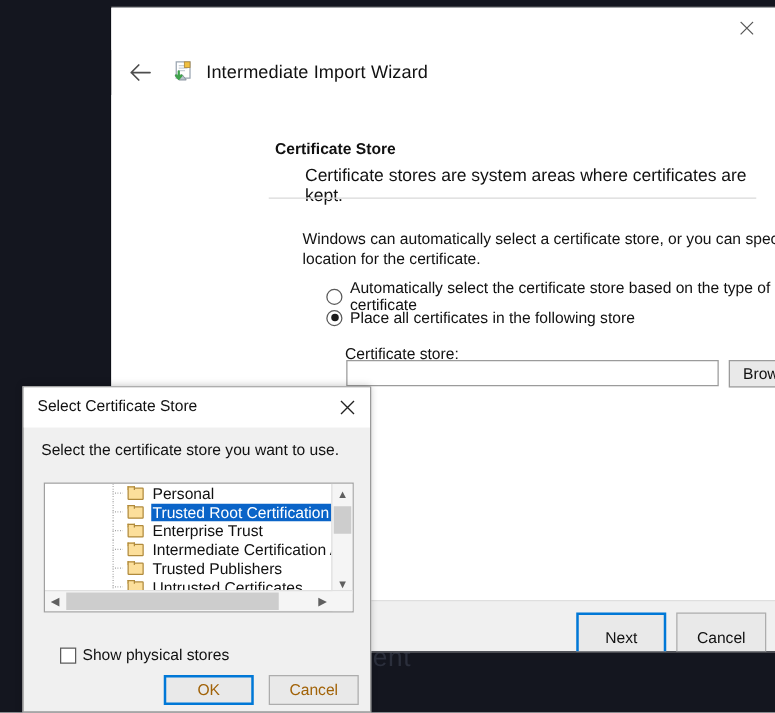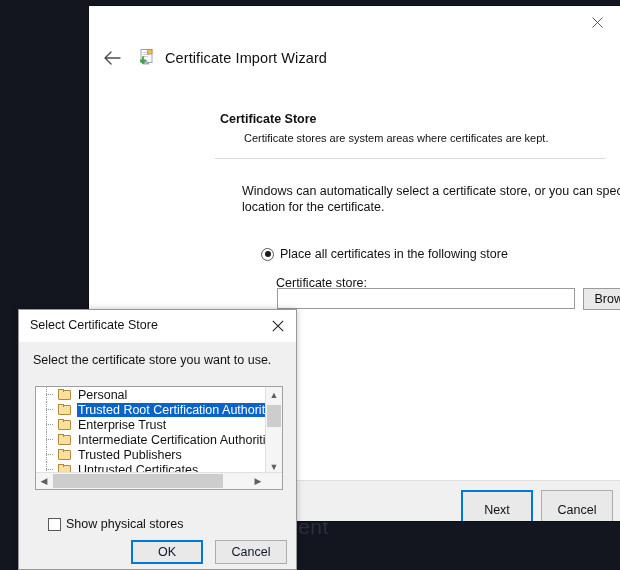--- a/index.html
+++ b/index.html
@@ -109,21 +109,21 @@
     left: 131px;
     top: 36px;
     font-size: 12.5px;
     font-weight: bold;
     color: #111;
   }
   .sec-sub {
     position: absolute;
     left: 155px;
     top: 56px;
-    font-size: 11px;
+    font-size: 14px;
     color: #111;
   }
   .hr {
     position: absolute;
     left: 126px;
     top: 82px;
     width: 390px;
     height: 1px;
     background: #d9d9d9;
   }
@@ -301,20 +301,21 @@
   }
   .li {
     height: 15px;
     display: flex;
     align-items: center;
     padding-left: 8px;
     font-size: 12.5px;
     color: #111;
     white-space: nowrap;
     cursor: default;
+    margin-left: 44px;
   }
   .tree-line {
     width: 14px;
     height: 15px;
     flex: none;
     position: relative;
   }
   .tree-line::before {
     content: "";
     position: absolute;
@@ -455,21 +456,21 @@
     margin-right: 5px;
     flex: none;
   }
   .dlg .btn {
     position: absolute;
     top: 230px;
     height: 24px;
     width: 72px;
     font-family: "Liberation Sans", sans-serif;
     font-size: 12.5px;
-    color: #0f172a;
+    color: #a16207;
     background: #e9e9e9;
     border: 1px solid #adadad;
     box-sizing: border-box;
     cursor: default;
   }
   .dlg .btn.ok {
     left: 112px;
     border: 2px solid #0078d7;
   }
   .dlg .btn.cancel {
@@ -501,31 +502,35 @@
       <svg width="20" height="20" viewBox="0 0 20 20" aria-hidden="true">
         <rect x="4" y="1.5" width="11" height="13" fill="#ffffff" stroke="#9aa5b1" stroke-width="1"></rect>
         <rect x="6" y="4" width="7" height="1" fill="#c8d0d8"></rect>
         <rect x="6" y="6" width="7" height="1" fill="#c8d0d8"></rect>
         <rect x="6" y="8" width="5" height="1" fill="#c8d0d8"></rect>
         <rect x="10.5" y="1.5" width="4.5" height="4.5" fill="#f0c040" stroke="#b08a3c" stroke-width="0.7"></rect>
         <path d="M3 12 l6 0 l3 4 l-6 0 Z" fill="#b8c2cc" stroke="#7e8a96" stroke-width="0.7"></path>
         <path d="M6 9 l0 5 M6 15 l-2.2 -2.6 M6 15 l2.2 -2.6" stroke="#3ea34a" stroke-width="1.8" fill="none" stroke-linecap="round"></path>
       </svg>
     </div>
-    <div class="wiz-title">Certificate Import Wizard</div>
+    <div class="wiz-title">Intermediate Import Wizard</div>
   </div>
 
   <div class="wiz-body">
 
     <div class="sec-title">Certificate Store</div>
     <div class="sec-sub">Certificate stores are system areas where certificates are kept.</div>
     <div class="hr"></div>
 
     <div class="para">Windows can automatically select a certificate store, or you can specify a location for the certificate.</div>
 
+    <div class="radio-row r1">
+      <span class="rb"></span>
+      <span>Automatically select the certificate store based on the type of certificate</span>
+    </div>
 
     <div class="radio-row r2">
       <span class="rb checked"></span>
       <span>Place all certificates in the following store</span>
     </div>
 
     <div class="cs-label">Certificate store:</div>
     <input class="cs-input" type="text" value="" style="">
     <button class="browse-btn">Browse...</button>
   </div>

